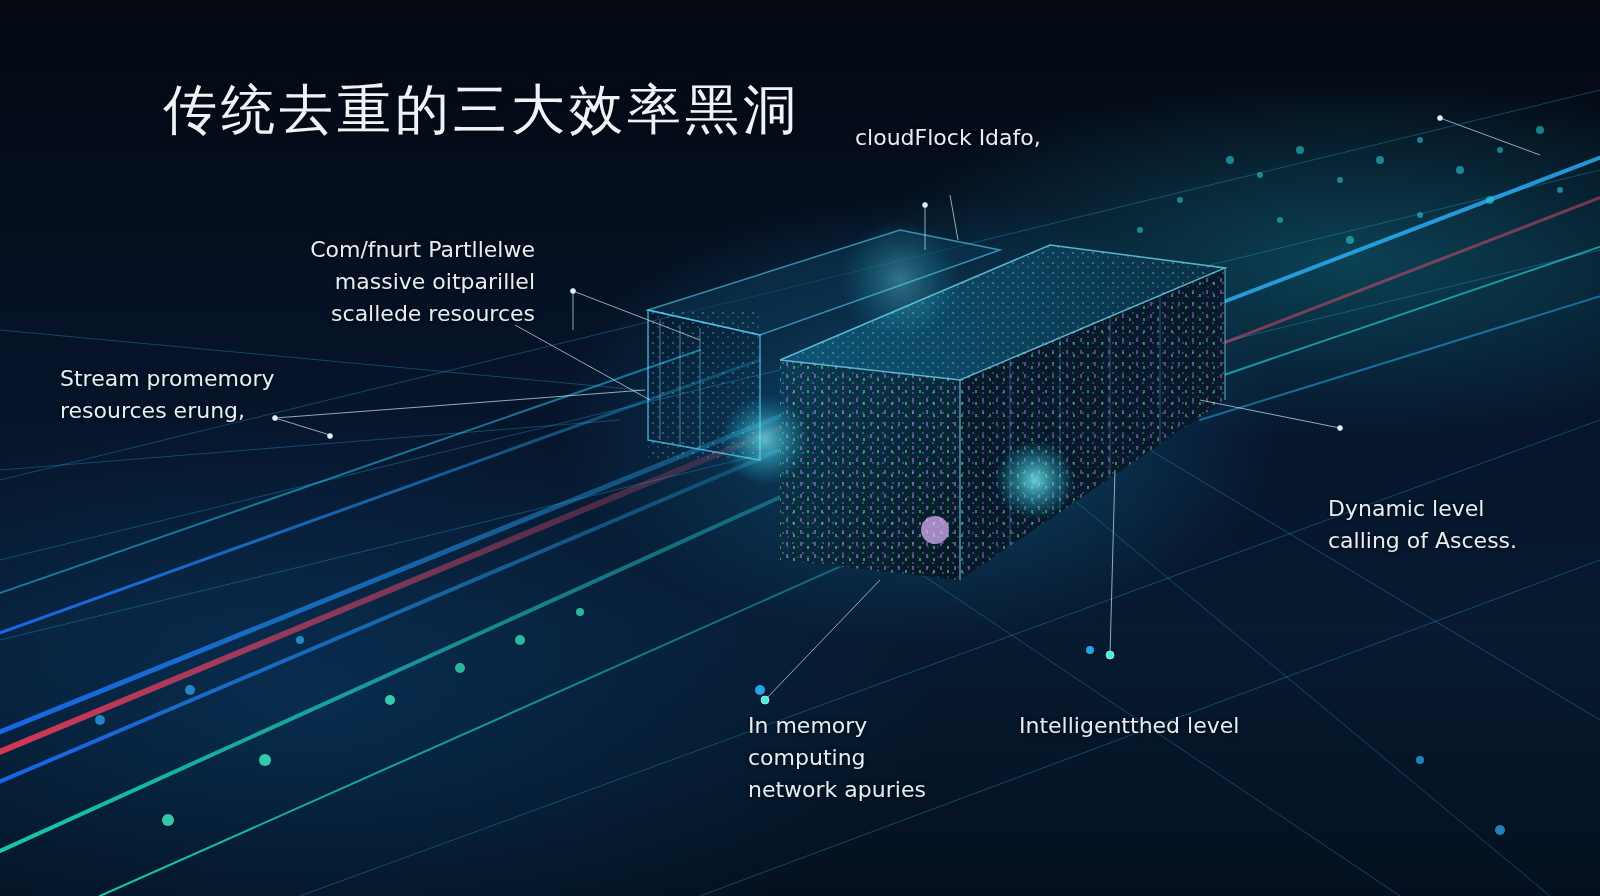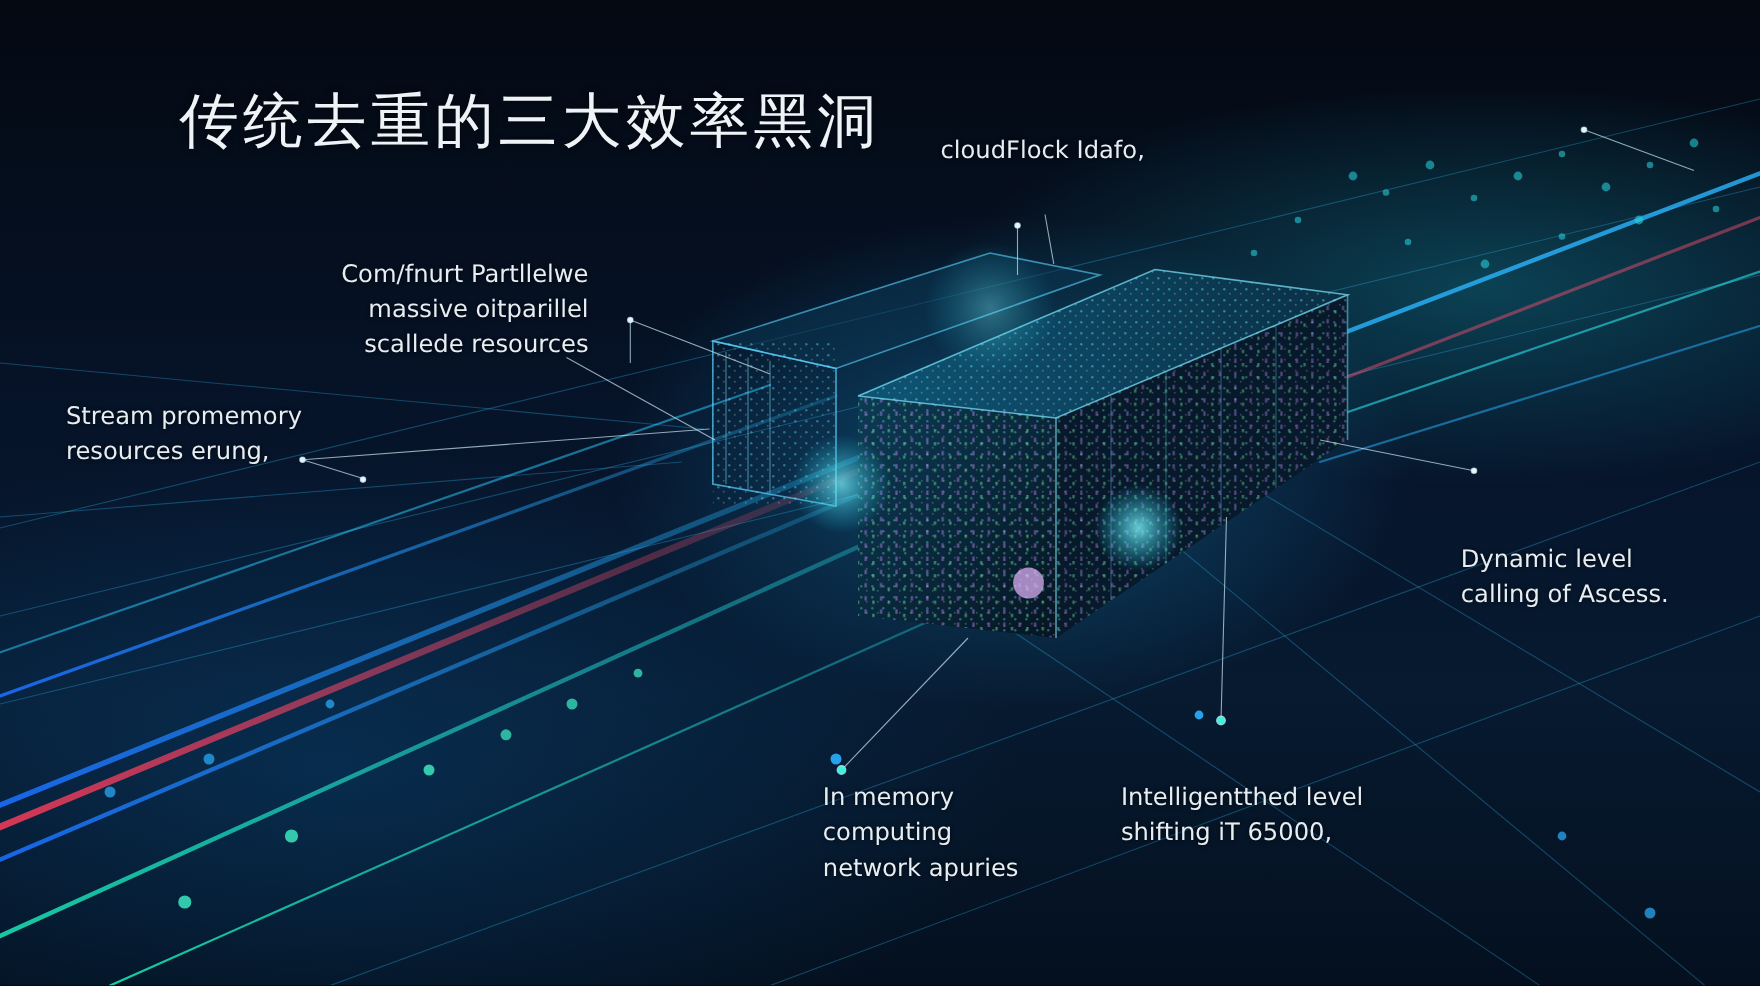--- a/index.html
+++ b/index.html
@@ -256,16 +256,15 @@
   </div>
 
   <div class="callout c-memory">
     <span class="line">In memory</span>
     <span class="line">computing</span>
     <span class="line">network apuries</span>
   </div>
 
   <div class="callout c-intel">
     <span class="line">Intelligentthed level</span>
-    <span class="line">shifting iT 65000,</span>
   </div>
 
 </div>
 
 </body></html>

